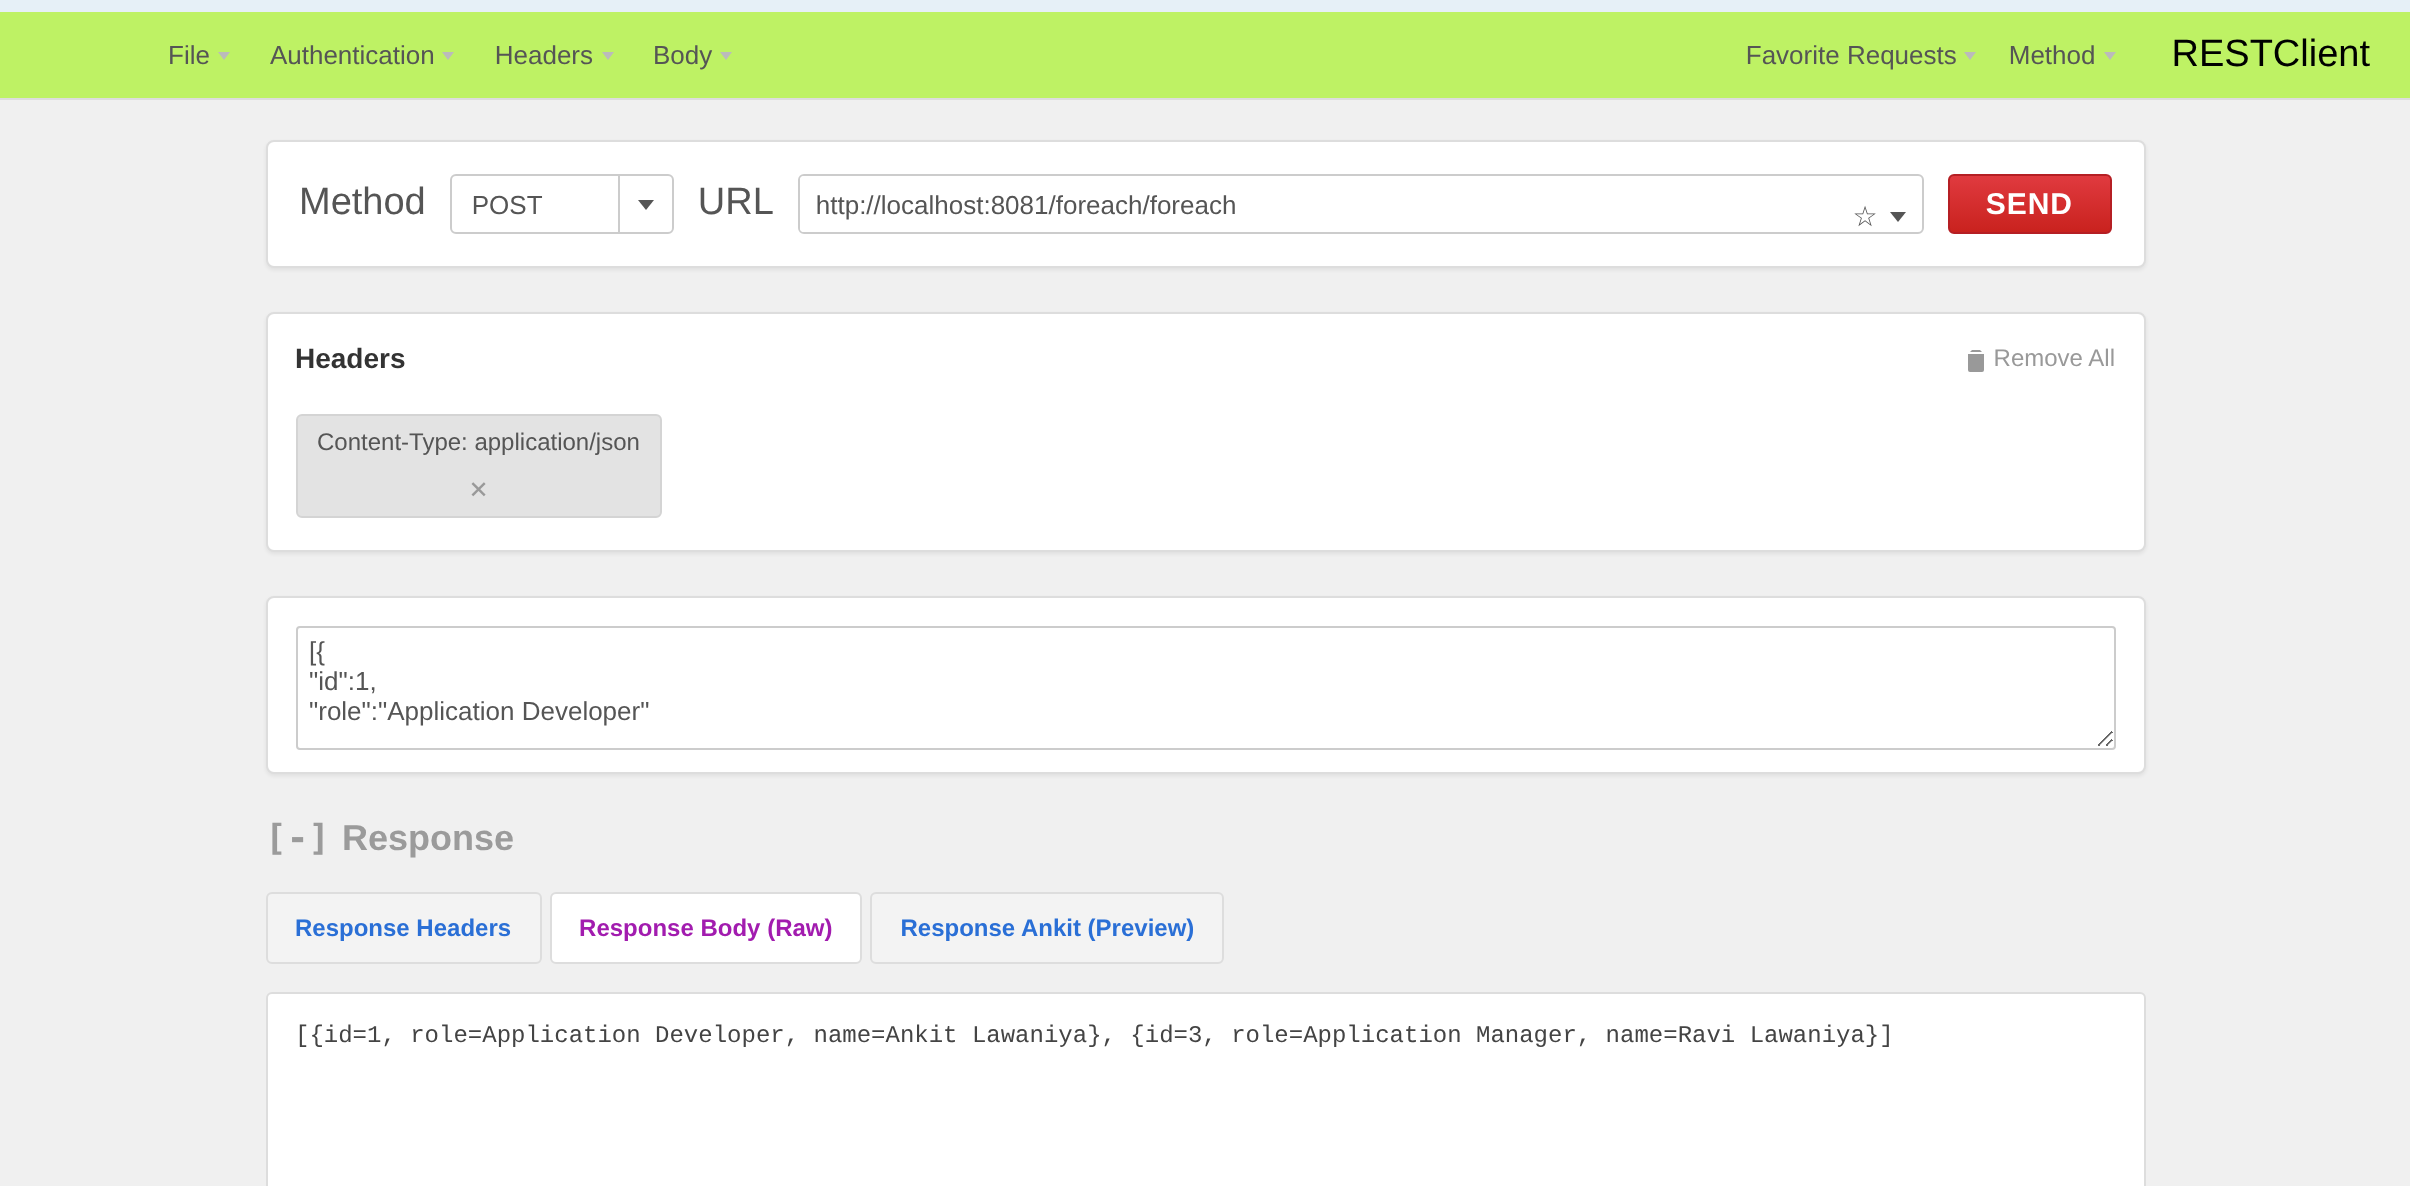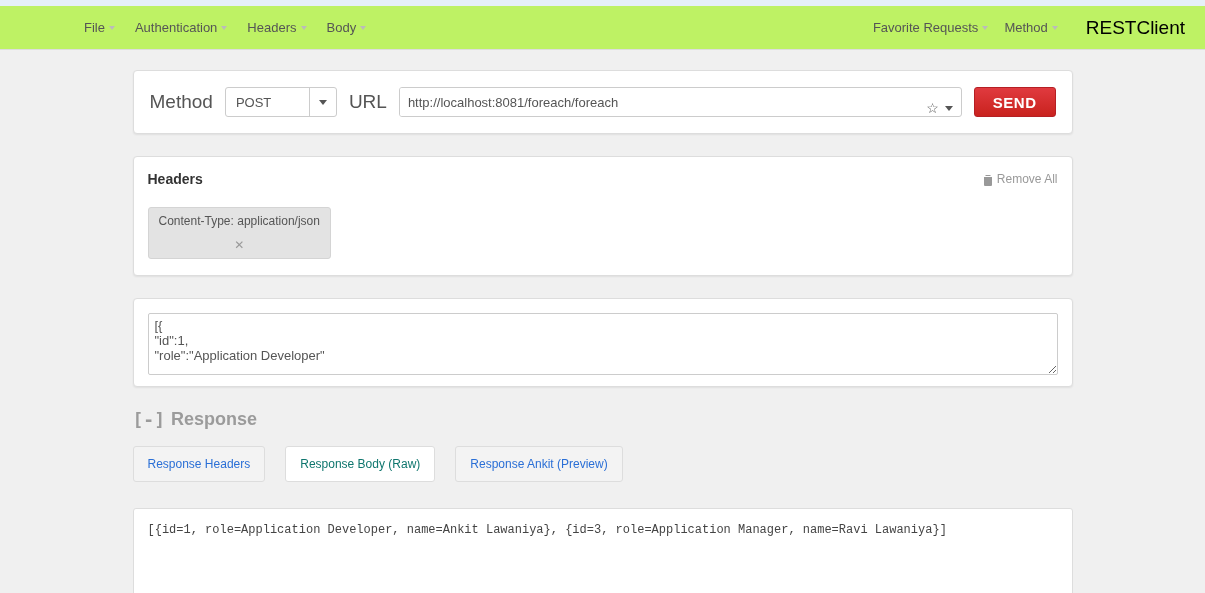--- a/index.html
+++ b/index.html
@@ -212,35 +212,36 @@
     font-weight: bold;
     margin-bottom: 16px;
     gap: 6px;
   }
   .collapse-mark {
     font-family: monospace;
     cursor: pointer;
   }
   .tabs {
     display: flex;
-    gap: 20px;
-    margin-bottom: 26px;
+    gap: 4px;
+    margin-bottom: 14px;
+    font-weight: bold;
   }
   .tab {
     border: 1px solid #ddd;
     border-radius: 3px;
     padding: 10px 14px;
     background: #f3f3f3;
     color: #2a6fd6;
     font-size: 12px;
     cursor: pointer;
   }
   .tab.active {
     background: #fff;
-    color: #0f766e;
+    color: #a21caf;
   }
   .response-body {
     width: 940px;
     background: #fff;
     border: 1px solid #ddd;
     border-radius: 3px;
     padding: 14px;
     font-family: "Courier New", monospace;
     font-size: 12px;
     color: #444;

